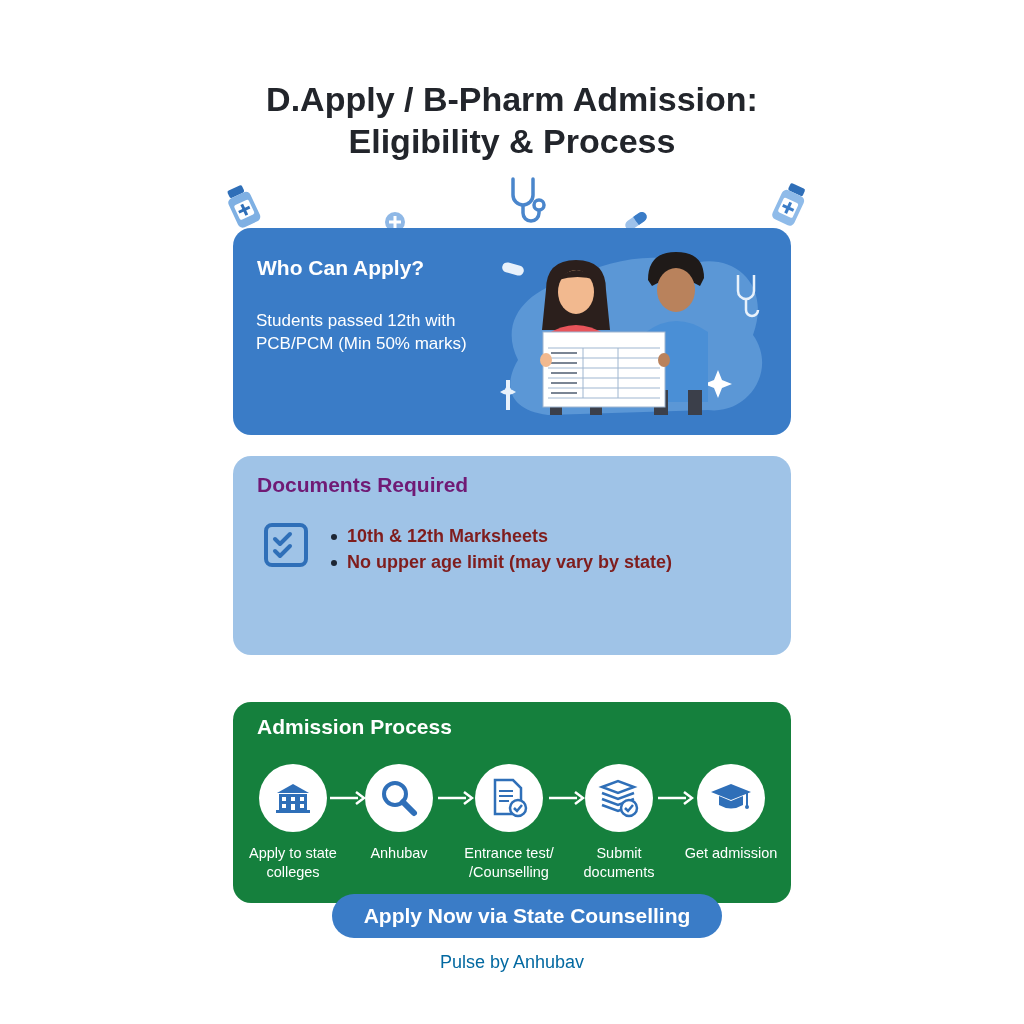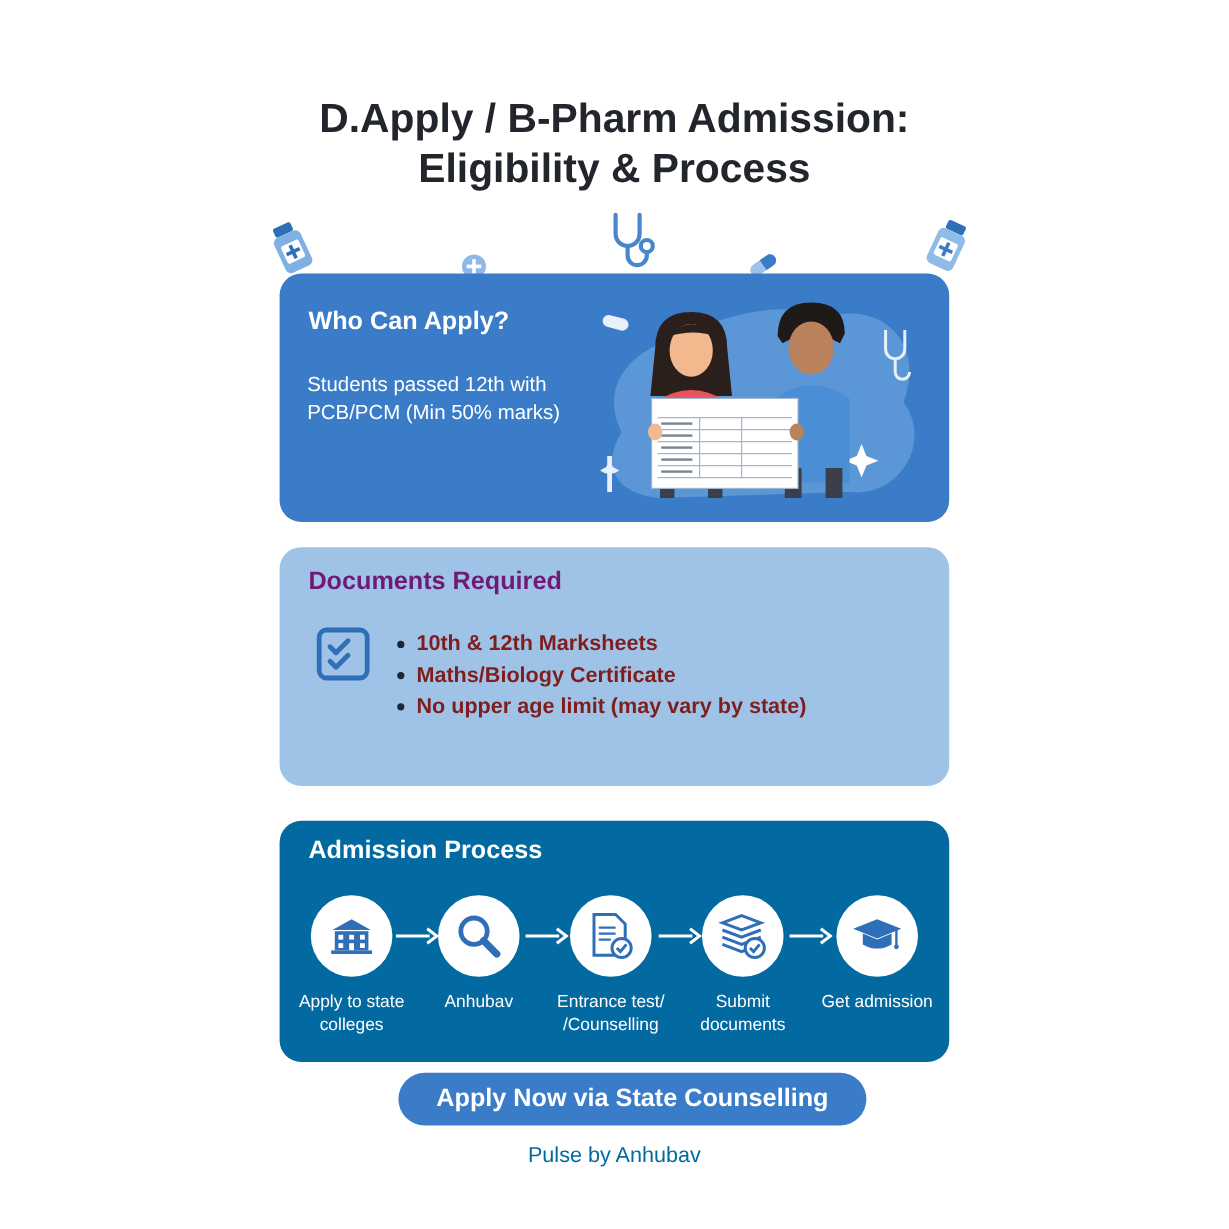--- a/index.html
+++ b/index.html
@@ -12,21 +12,21 @@
     }
     .title div { white-space: nowrap; }
 
     .deco { position: absolute; }
 
     .card {
       position: absolute; left: 233px; width: 558px; border-radius: 18px;
     }
     .card-apply { top: 228px; height: 207px; background: #3a7cc7; }
     .card-docs { top: 456px; height: 199px; background: #9fc3e7; }
-    .card-process { top: 684px; height: 201px; background: #0369a1; }
+    .card-process { top: 702px; height: 201px; background: #15803d; }
 
     .card-heading {
       position: absolute; left: 24px; font-weight: 700; font-size: 21px; color: #ffffff; white-space: nowrap;
     }
     .card-apply .card-heading { top: 28px; }
     .card-docs .card-heading { top: 17px; color: #701a75; }
     .card-process .card-heading { top: 13px; }
 
     .apply-text {
       position: absolute; left: 23px; top: 81px; font-size: 17px; line-height: 23px; color: #ffffff; width: 240px;
@@ -159,21 +159,20 @@
 
 <section class="card card-docs">
   <h2 class="card-heading">Documents Required</h2>
   <svg class="check-icon" viewBox="0 0 46 46">
     <rect x="3" y="3" width="40" height="40" rx="6" fill="none" stroke="#2f6fb8" stroke-width="4"></rect>
     <path d="M12 17 l5 5 l10 -10" fill="none" stroke="#2f6fb8" stroke-width="4" stroke-linecap="round" stroke-linejoin="round"></path>
     <path d="M12 29 l5 5 l10 -10" fill="none" stroke="#2f6fb8" stroke-width="4" stroke-linecap="round" stroke-linejoin="round"></path>
   </svg>
   <ul class="doc-list">
     <li>10th &amp; 12th Marksheets</li>
-    <li>Maths/Biology Certificate</li>
     <li>No upper age limit (may vary by state)</li>
   </ul>
 </section>
 
 <section class="card card-process">
   <h2 class="card-heading">Admission Process</h2>
   <div class="steps">
 
     <div class="step" style="left:0px">
       <div class="step-circle">

